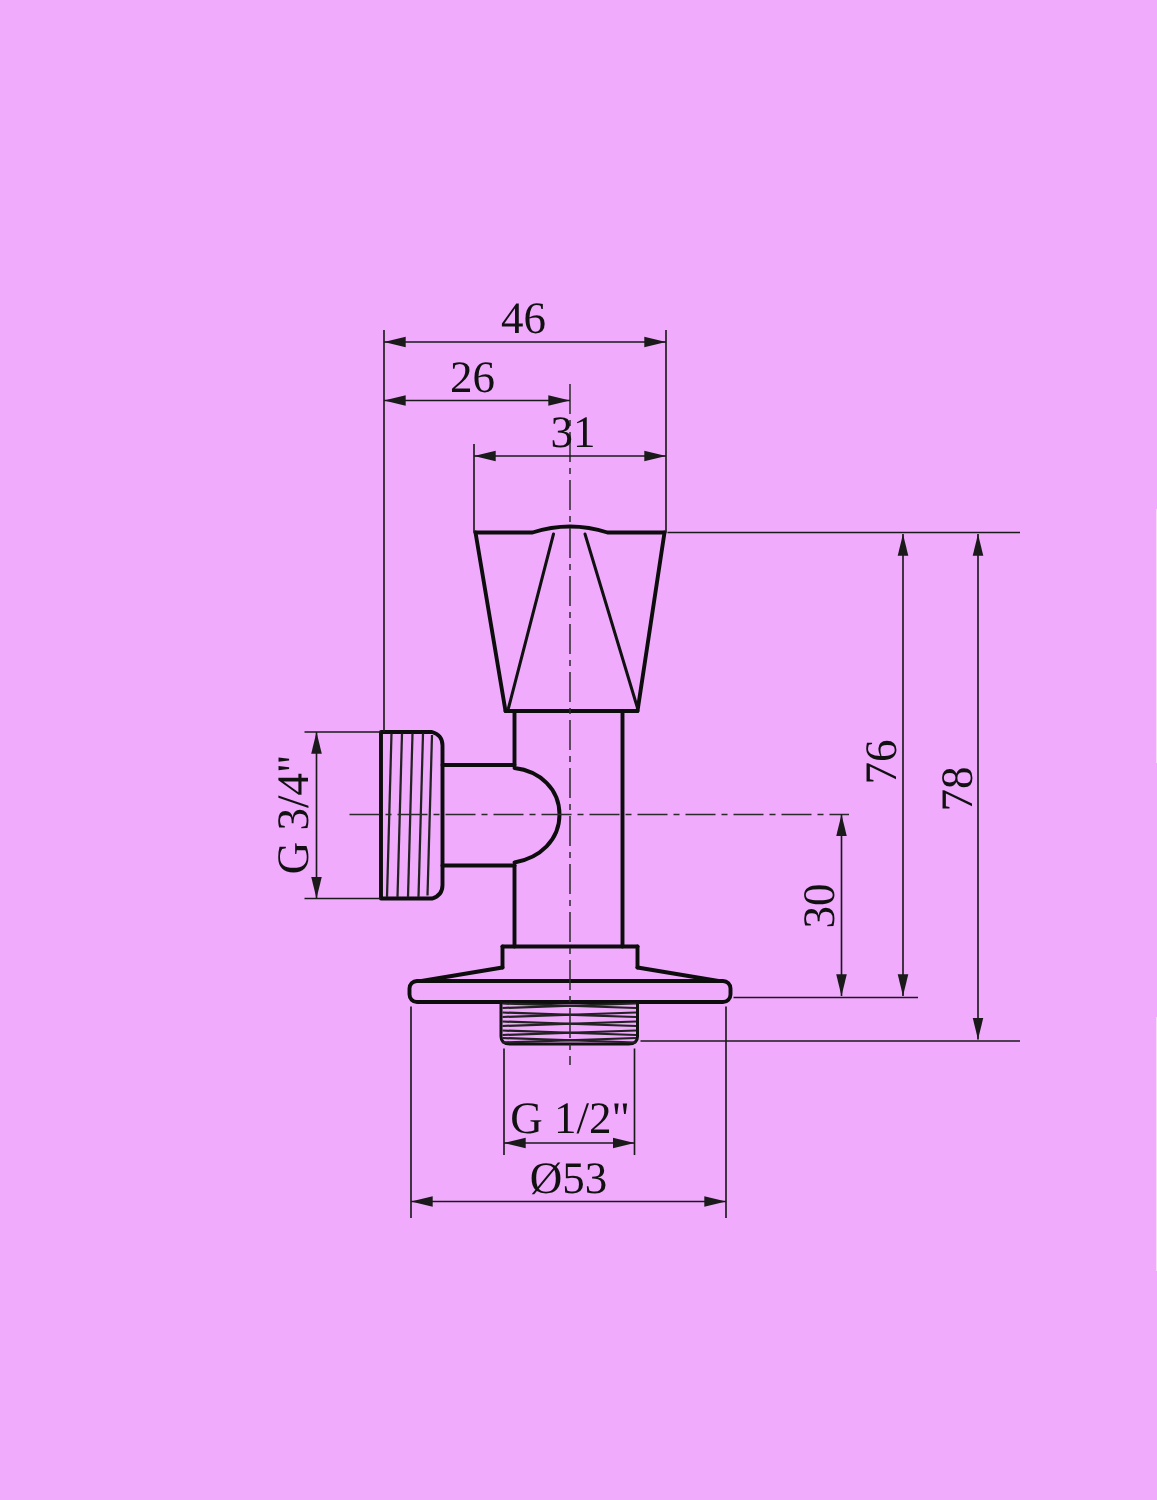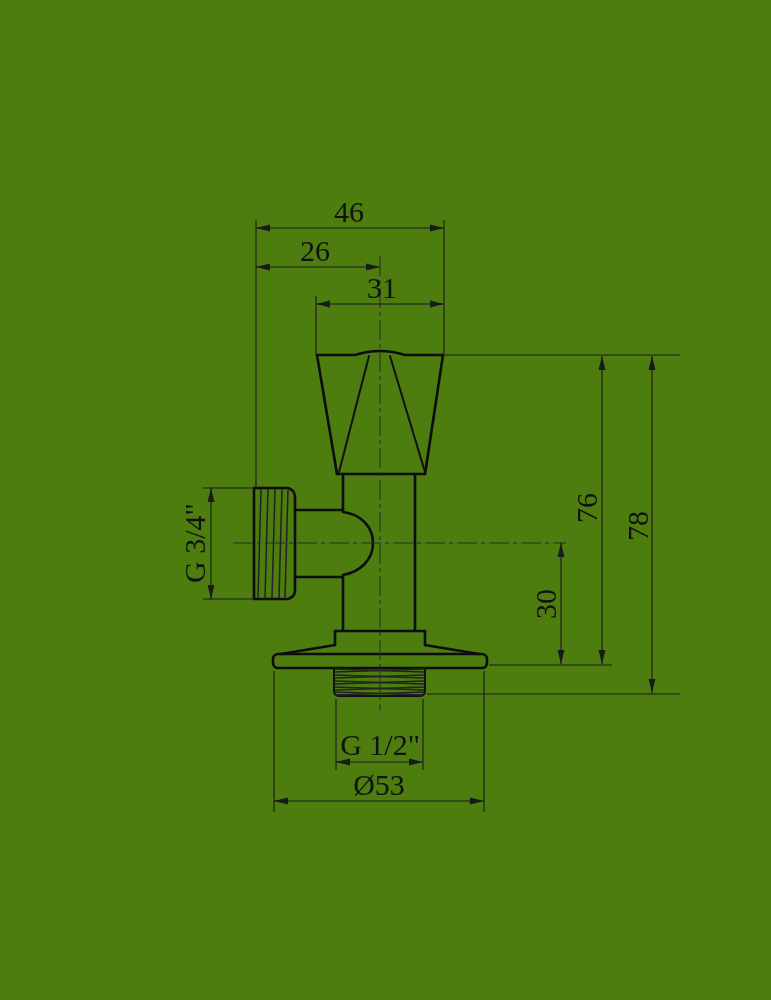--- a/index.html
+++ b/index.html
@@ -4,21 +4,21 @@
 <style>
   html, body {
     margin: 0;
     padding: 0;
     background: #ffffff;
   }
   .stage {
     position: relative;
     width: 771px;
     height: 1000px;
-    background: #4d7c0f;
+    background: #f0abfc;
     overflow: hidden;
     font-family: "Liberation Serif", "DejaVu Serif", serif;
   }
   svg { display: block; }
   .obj  { stroke: #0d0d0d; stroke-width: 2.6; fill: none; stroke-linecap: round; stroke-linejoin: round; }
   .obj-med { stroke: #111111; stroke-width: 2.0; fill: none; stroke-linecap: round; }
   .rib  { stroke: #222222; stroke-width: 1.5; fill: none; }
   .thin { stroke: #1a1a1a; stroke-width: 1.1; fill: none; }
   .cl   { stroke: #2a2a2a; stroke-width: 1;   fill: none; stroke-dasharray: 20 4 4 4; }
   .dimtxt {

